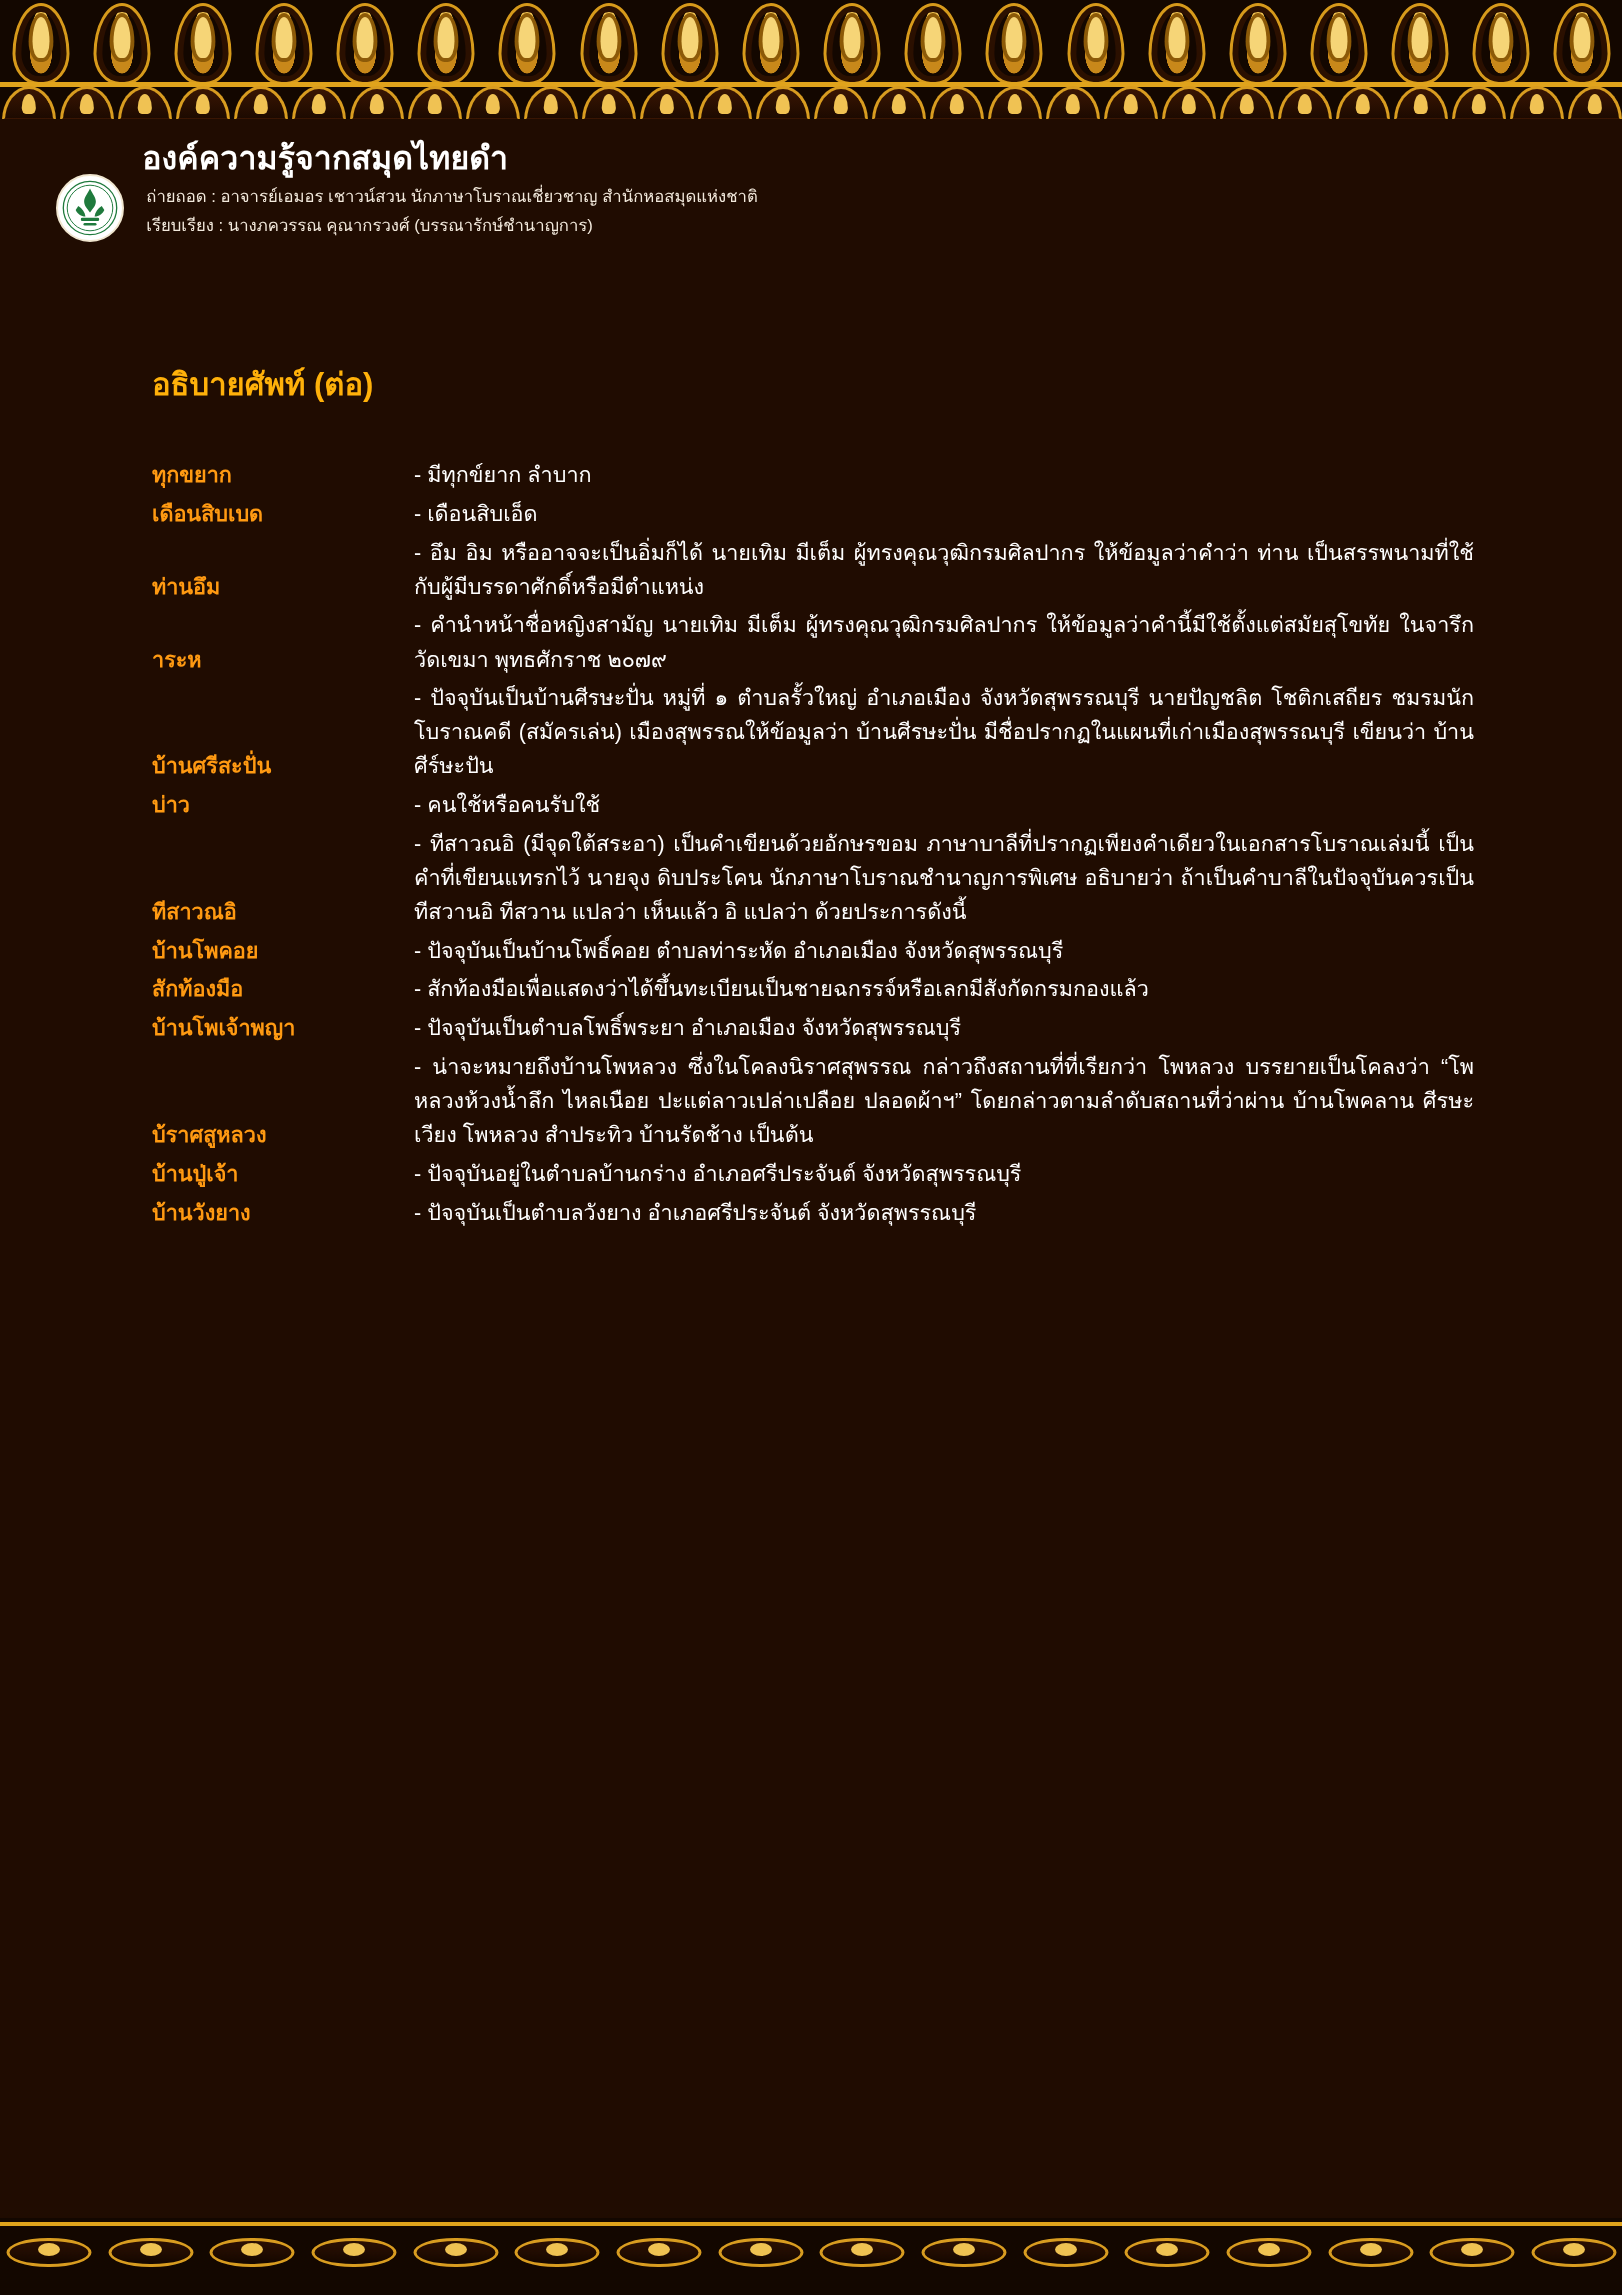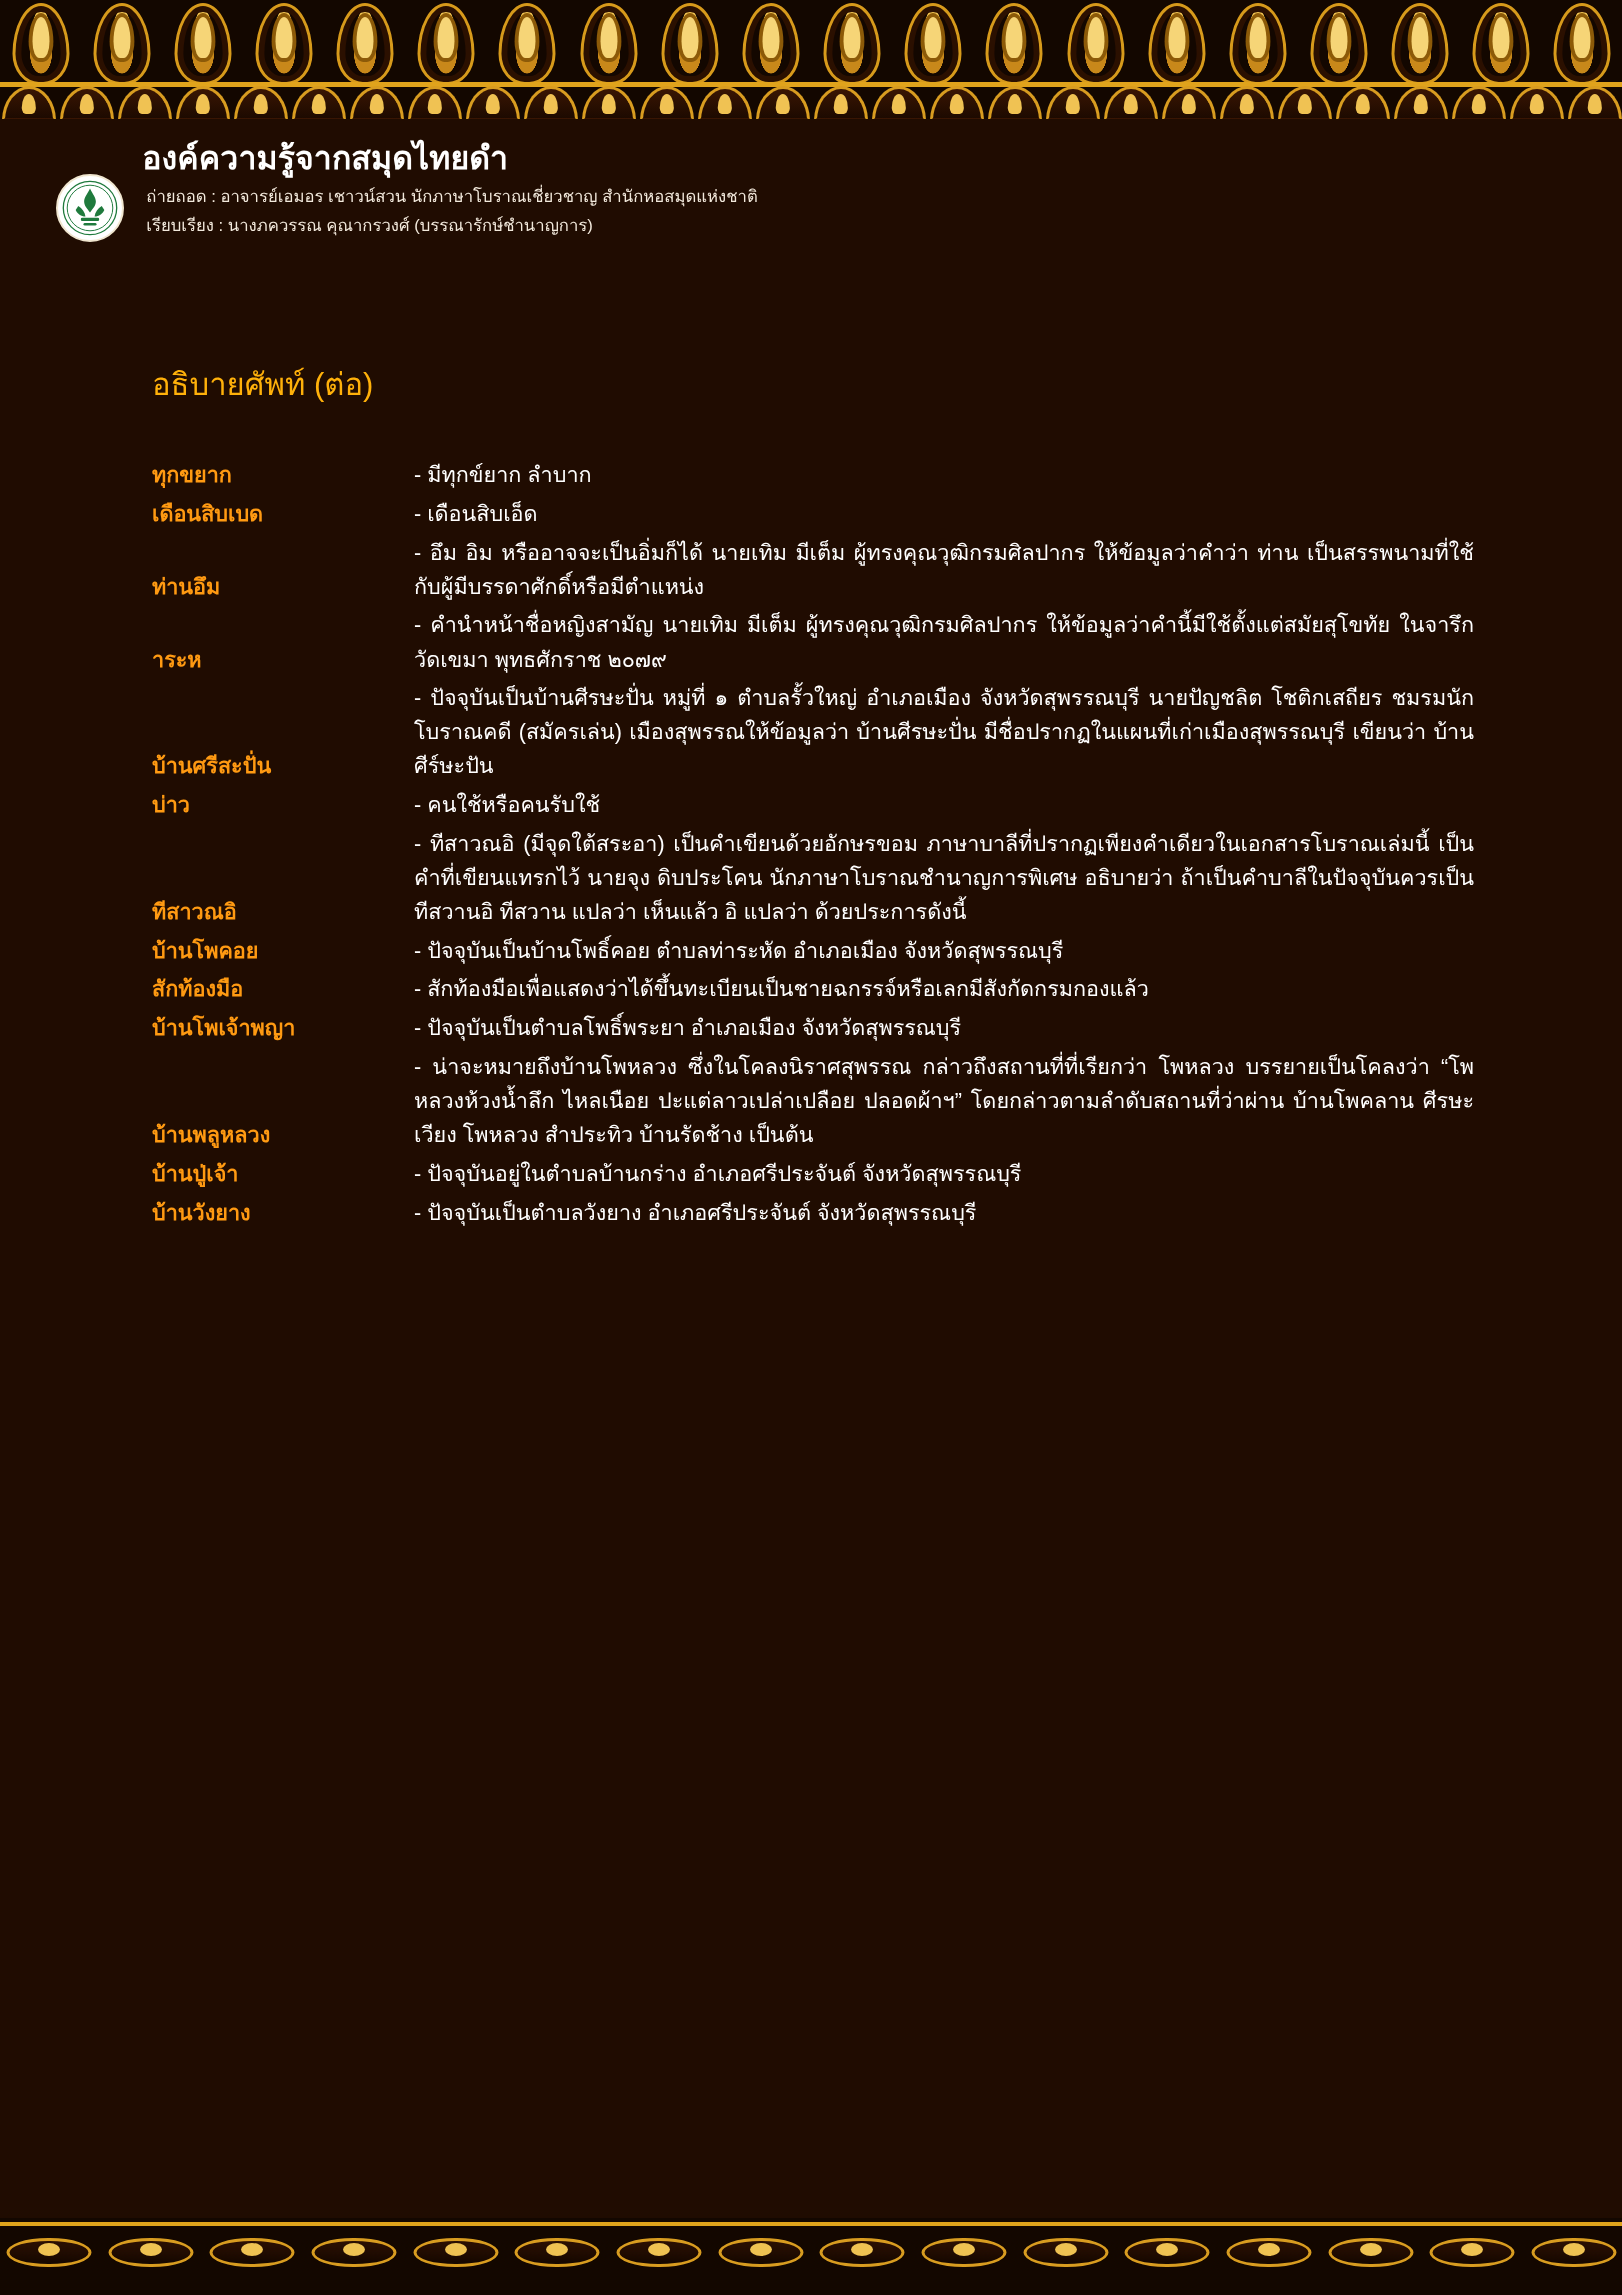--- a/index.html
+++ b/index.html
@@ -186,21 +186,21 @@
   .content {
     position: absolute;
     left: 0;
     top: 366px;
     width: 100%;
     padding: 0 149px 0 152px;
     box-sizing: border-box;
   }
   .section-title {
     font-size: 31px;
-    font-weight: normal;
+    font-weight: bold;
     color: #ffb10a;
     margin: 0 0 55px 0;
     line-height: 1.2;
   }
   .glossary {
     display: block;
   }
   .entry {
     display: flex;
     align-items: flex-end;
@@ -354,21 +354,21 @@
         <div class="term">สักท้องมือ</div>
         <div class="def">- สักท้องมือเพื่อแสดงว่าได้ขึ้นทะเบียนเป็นชายฉกรรจ์หรือเลกมีสังกัดกรมกองแล้ว</div>
       </div>
 
       <div class="entry">
         <div class="term">บ้านโพเจ้าพญา</div>
         <div class="def">- ปัจจุบันเป็นตำบลโพธิ์พระยา อำเภอเมือง จังหวัดสุพรรณบุรี</div>
       </div>
 
       <div class="entry">
-        <div class="term">บ้านพลูหลวง</div>
+        <div class="term">บ้ราศสูหลวง</div>
         <div class="def justify">-  น่าจะหมายถึงบ้านโพหลวง  ซึ่งในโคลงนิราศสุพรรณ  กล่าวถึงสถานที่ที่เรียกว่า โพหลวง บรรยายเป็นโคลงว่า “โพหลวงห้วงน้ำลึก ไหลเนือย ปะแต่ลาวเปล่าเปลือย ปลอดผ้าฯ” โดยกล่าวตามลำดับสถานที่ว่าผ่าน บ้านโพคลาน  ศีรษะเวียง  โพหลวง สำประทิว บ้านรัดช้าง   เป็นต้น</div>
       </div>
 
       <div class="entry">
         <div class="term">บ้านปู่เจ้า</div>
         <div class="def">- ปัจจุบันอยู่ในตำบลบ้านกร่าง อำเภอศรีประจันต์ จังหวัดสุพรรณบุรี</div>
       </div>
 
       <div class="entry">
         <div class="term">บ้านวังยาง</div>

